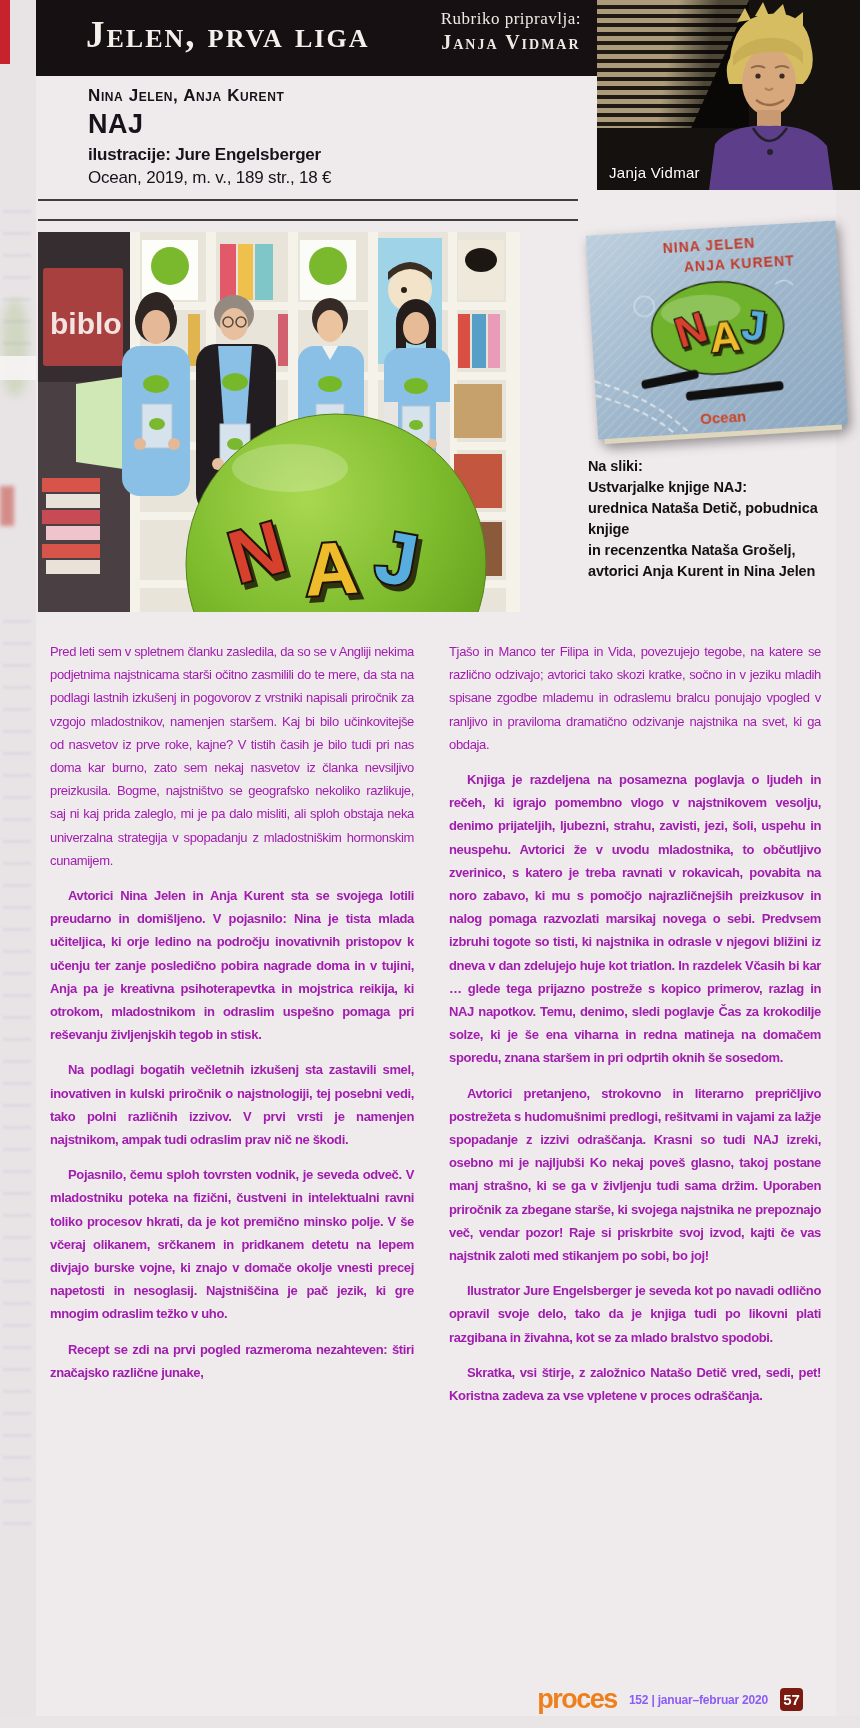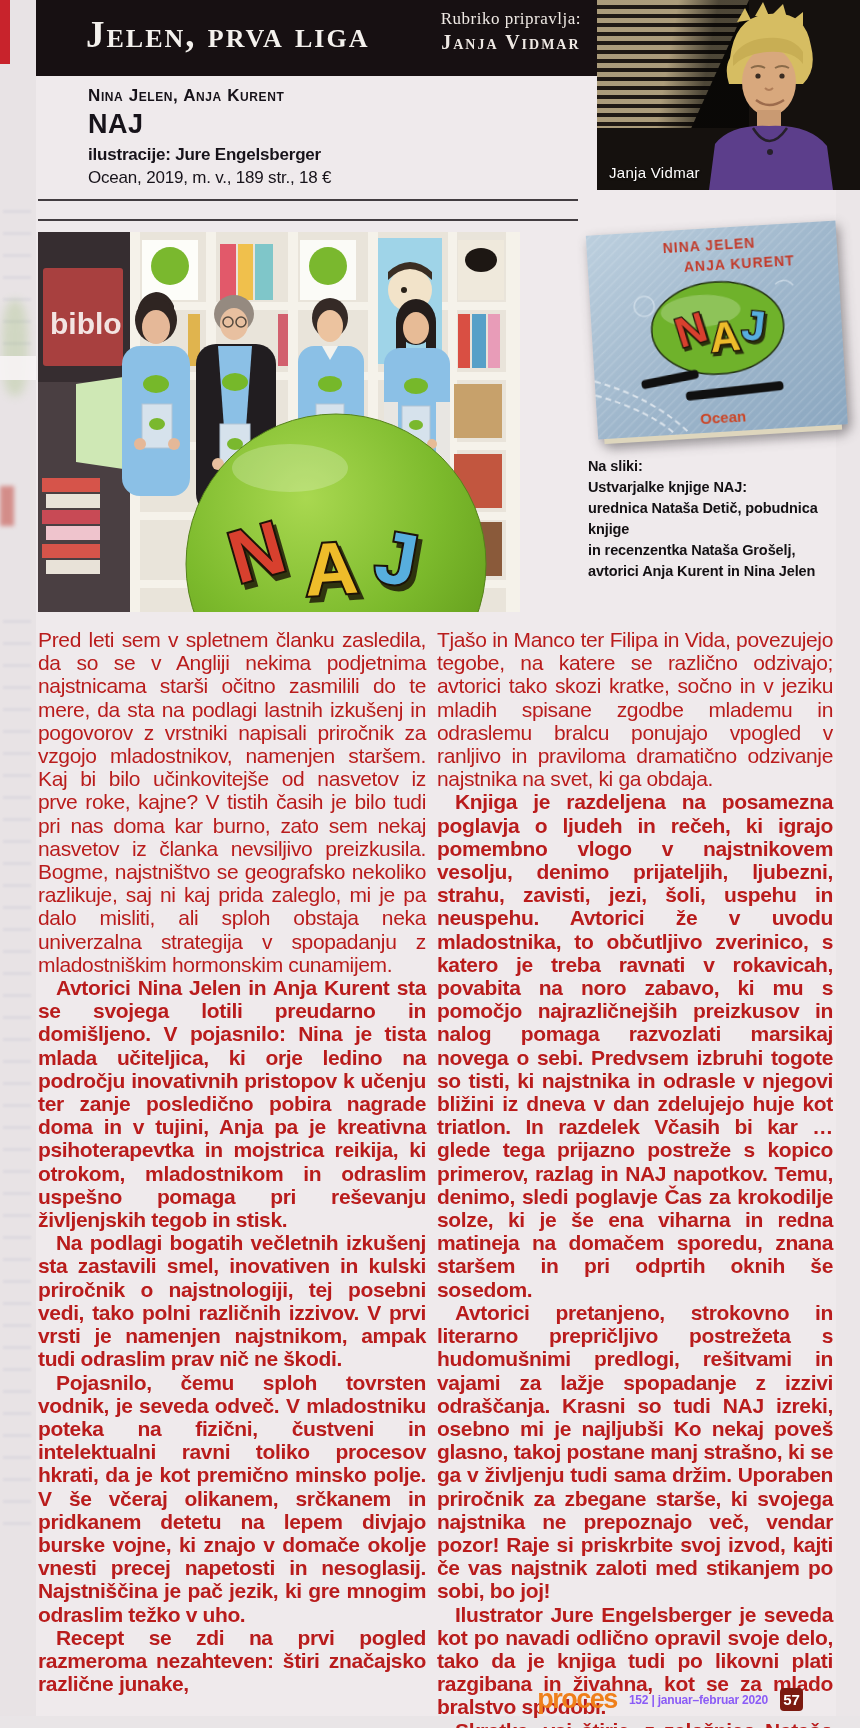--- a/index.html
+++ b/index.html
@@ -42,21 +42,21 @@
   
   .group-photo{position:absolute;left:38px;top:232px;width:482px;height:380px;overflow:hidden;background:#cfc7bb;}
   .cover-photo{position:absolute;left:588px;top:226px;width:258px;height:214px;transform:rotate(-3.5deg);
     filter:drop-shadow(3px 5px 6px rgba(40,35,40,.45));}
   
   .caption{position:absolute;left:588px;top:456px;width:262px;font-weight:700;font-size:14.5px;line-height:21px;color:#141114;letter-spacing:-.1px;}
   
   .col{position:absolute;top:628px;}
   .col-left{left:38px;width:388px;}
   .col-right{left:437px;width:396px;}
-  p.para{margin:0;text-align:justify;font-size:21px;line-height:23.2px;letter-spacing:-.35px;color:#b91c1c;}
+  p.para{margin:12px;text-align:justify;font-size:13px;line-height:23.2px;letter-spacing:-.35px;color:#a21caf;}
   p.indent{text-indent:18px;font-weight:bold;}
   
   .footer{position:absolute;left:437px;top:1686px;width:366px;display:flex;align-items:center;justify-content:flex-end;gap:12px;}
   .f-logo{color:#ef7f1a;font-size:27px;font-weight:800;letter-spacing:-1.5px;line-height:1;}
   .f-issue{font-size:12px;font-weight:700;color:#8b5cf6;letter-spacing:-.2px;}
   .f-badge{width:23px;height:23px;background:#7b1a10;color:#fff;font-weight:700;font-size:15px;
     display:flex;align-items:center;justify-content:center;border-radius:4px;}
 </style>
 </head>
 <body>

